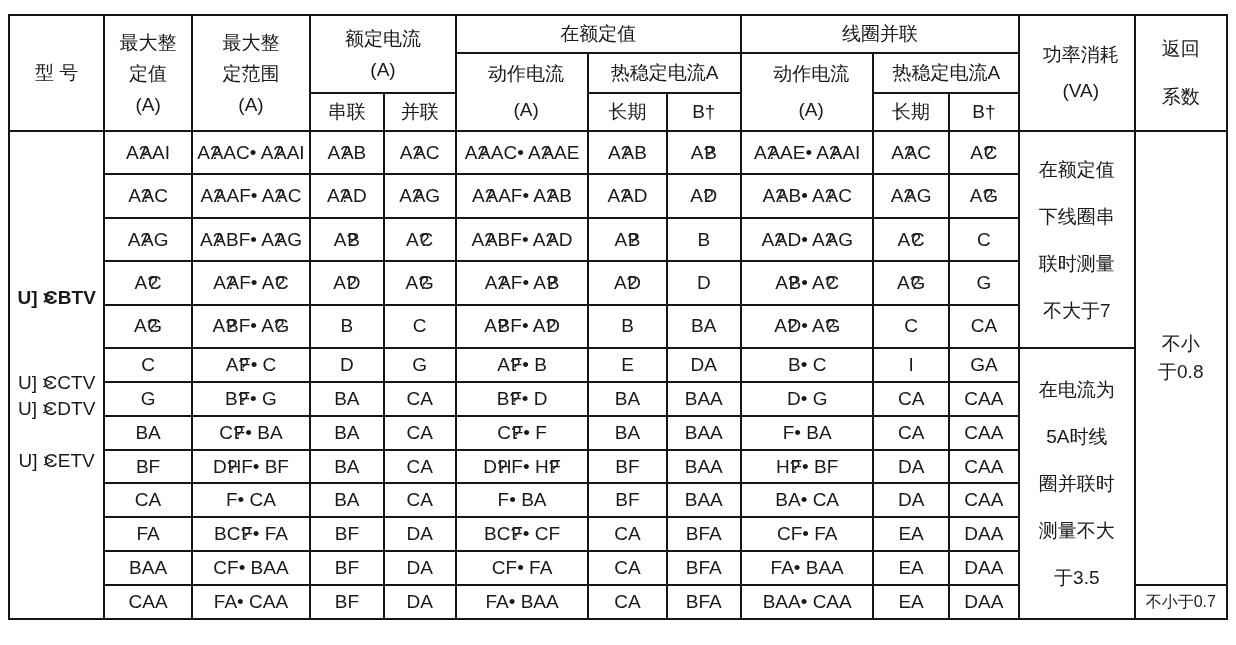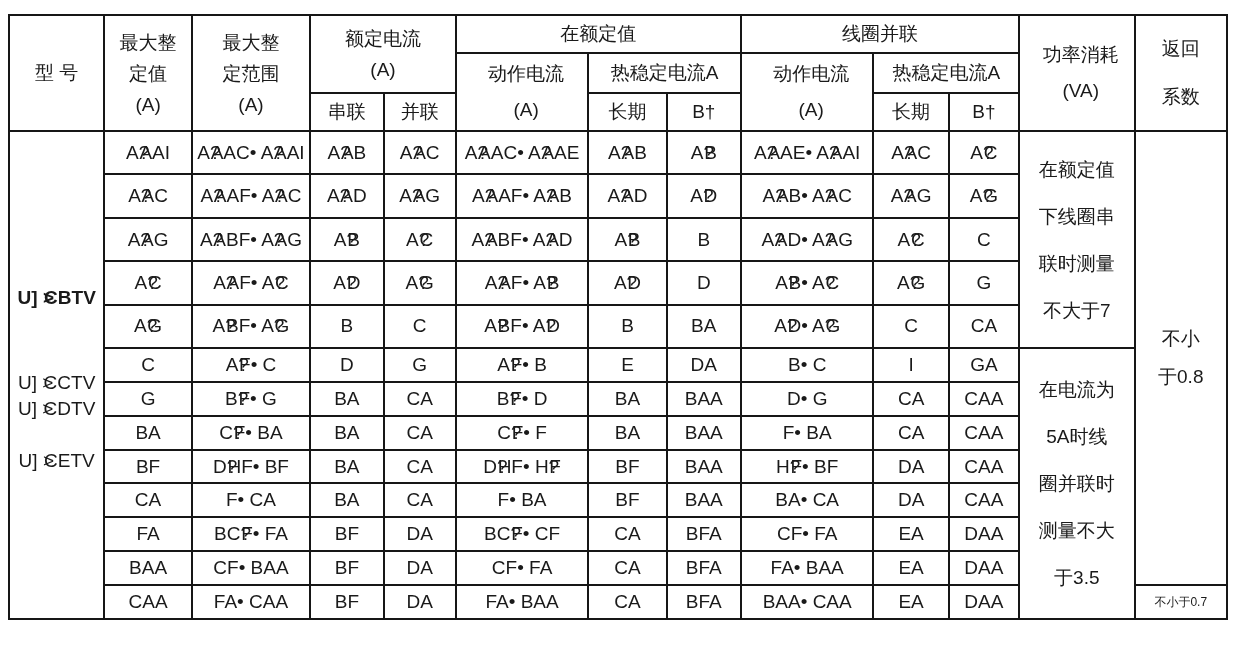--- a/index.html
+++ b/index.html
@@ -15,22 +15,22 @@
     border:2px solid #161616;
     text-align:center;vertical-align:middle;
     font-weight:normal;font-size:19px;
     white-space:pre-line;padding:0;overflow:hidden;
   }
   tr.h1{height:38px;} tr.h2{height:40px;} tr.h3{height:38px;}
   .hdr{line-height:31px;}
   .hdr-2{line-height:36px;padding-left:8px;}
   .ret-hdr{line-height:48px;}
   .note{line-height:47px;}
-  .ret-main{line-height:38px;border-radius:19px;}
-  .ret-last{font-size:12px;}
+  .ret-main{line-height:28px;border-radius:19px;}
+  .ret-last{font-size:16px;}
   .model-cell{position:relative;}
   .model{position:absolute;left:0;right:0;height:22px;line-height:22px;}
   .m0{top:155px;font-weight:bold;} .m1{top:200px;margin-top:40px;} .m2{top:266px;} .m3{top:318px;}
   .ov{margin-right:-0.52em;}
 </style>
 </head>
 <body>
 
 <div class="table-wrap">
 <table>

